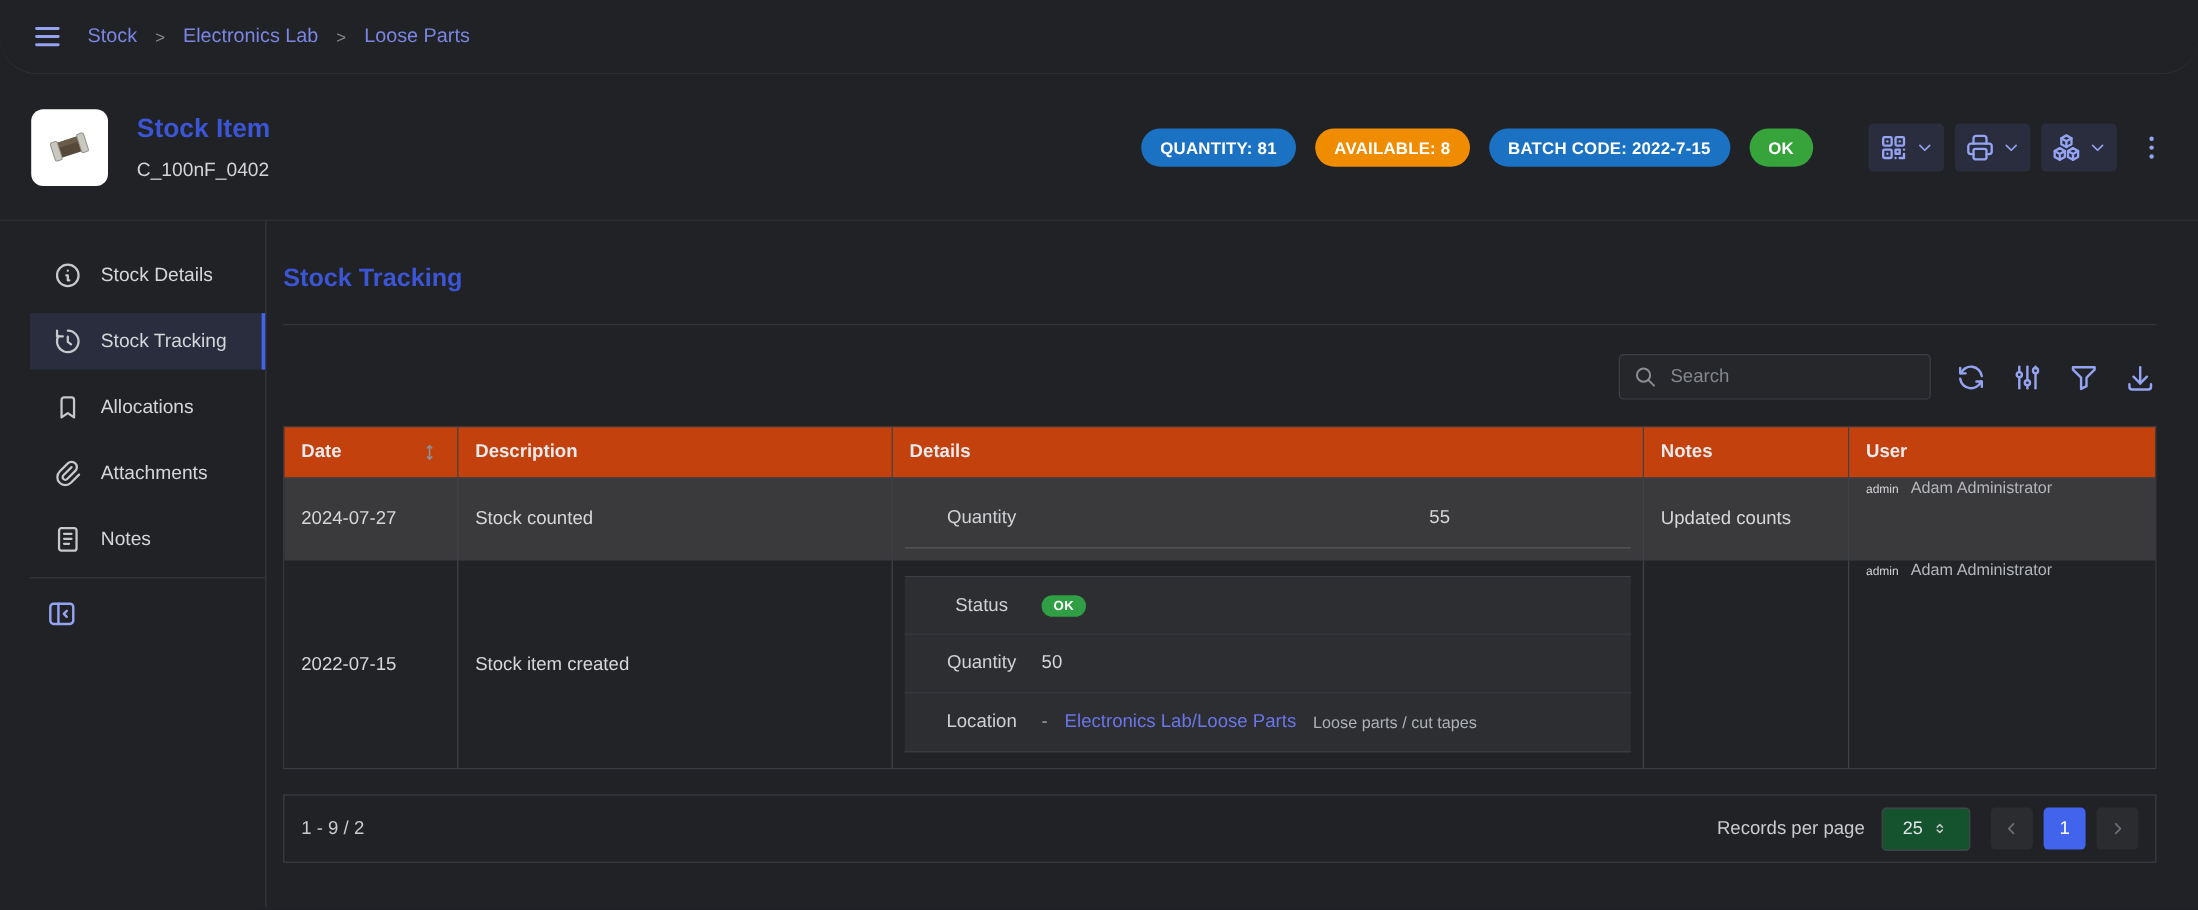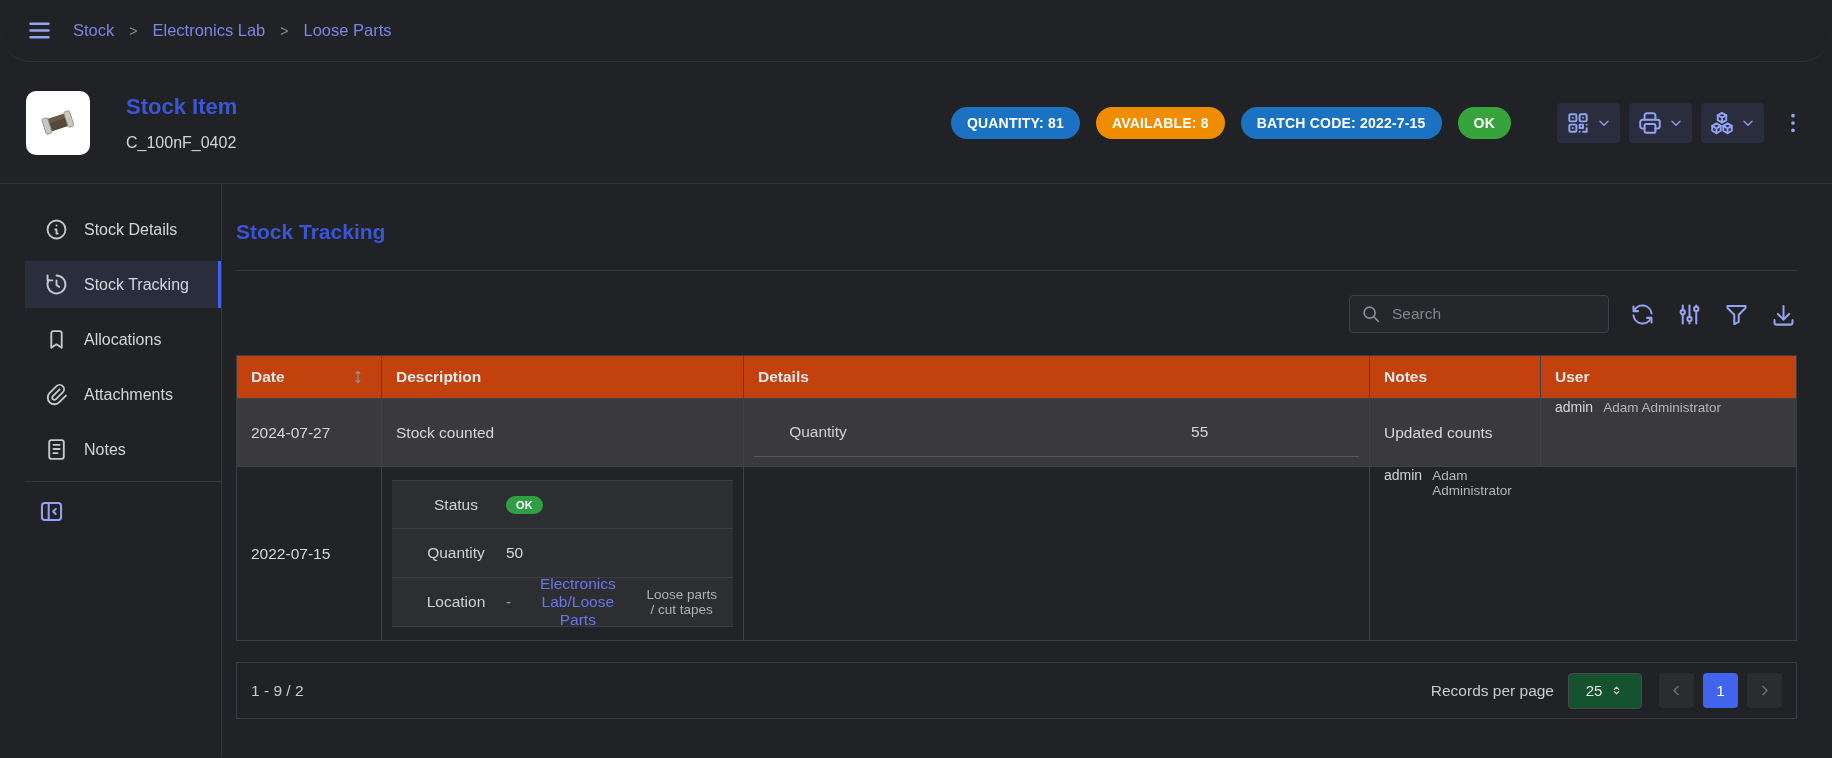--- a/index.html
+++ b/index.html
@@ -17,21 +17,21 @@
   .burger { color:#94a3f2; cursor:pointer; }
   .breadcrumb { display:flex; align-items:center; gap:15px; font-size:16.5px; }
   .crumb { color:#7b85e3; text-decoration:none; cursor:pointer; }
   .crumb-sep { color:#8a8d92; font-size:14px; }
 
   
   .page-header { height:122px; display:flex; align-items:center; padding:0 26px;
                  border-bottom:1px solid #2e3034; }
   .thumb { width:64px; height:64px; background:#ffffff; border-radius:10px;
            display:flex; align-items:center; justify-content:center; flex-shrink:0; cursor:pointer; }
-  .titles { margin-left:36px; }
+  .titles { margin-left:24px; }
   .page-title { font-size:22px; font-weight:bold; color:#3b55d4; }
   .page-subtitle { margin-top:14px; font-size:16px; color:#d2d4d7; }
   .badges { margin-left:auto; display:flex; align-items:center; gap:16px; }
   .badge { border-radius:17px; padding:8px 16px; font-size:14px; font-weight:bold;
            color:#fff; letter-spacing:.2px; white-space:nowrap; }
   .actions { display:flex; align-items:center; gap:9px; margin-left:46px; }
   .action-btn { width:63px; height:40px; background:#2a2d3d; border-radius:4px; color:#94a3f2;
                 display:flex; align-items:center; justify-content:center; gap:4px; cursor:pointer; }
   .kebab { margin-left:16px; color:#94a3f2; cursor:pointer; }
 
@@ -83,21 +83,21 @@
   .sub-label { width:100px; flex-shrink:0; color:#cfd1d4; }
   .sub-value { color:#d6d7d9; }
   .dv-far { margin-left:56%; }
   .ok-pill { background:#2f9e44; color:#fff; font-weight:bold; font-size:11px;
              padding:3px 10px; border-radius:11px; letter-spacing:.3px; }
   .loc-prefix { color:#9a9da2; margin-right:14px; }
   .loc-link { color:#6a75e8; cursor:pointer; text-decoration:none; }
   .loc-annotation { margin-left:14px; font-size:13.5px; color:#aeb1b5; }
 
   .user-cell { gap:10px; align-items:baseline; }
-  .username { font-size:14px; color:#d3d5d8; }
+  .username { font-size:10px; color:#d3d5d8; }
   .fullname { font-size:13.5px; color:#b3b6ba; }
 
   
   .table-footer { margin-top:21px; border:1px solid #3a3d43; height:57px;
                   display:flex; align-items:center; padding:0 14px; font-size:15.5px; color:#c9cbce; }
   .footer-right { margin-left:auto; display:flex; align-items:center; gap:9px; }
   .rpp-label { margin-right:5px; }
   .select-box { min-width:74px; height:36px; background:#14532d; border:1px solid #45484e;
                 border-radius:4px; display:flex; align-items:center; justify-content:center;
                 gap:7px; color:#e4e5e8; font-size:15px; cursor:pointer; }
@@ -337,20 +337,21 @@
               </div>
     </div>
     <div class="tcell">Updated counts</div>
     <div class="tcell user-cell">
               <span class="username">admin</span>
               <span class="fullname">Adam Administrator</span>
             </div>
   </div>
           <div class="trow row-dark">
     <div class="tcell">2022-07-15</div>
+    <div class="tcell">Stock item created</div>
     <div class="tcell details-cell multi">
       <div class="sub-table dark">
                 <div class="sub-row">
                   <span class="sub-label">Status</span>
                   <span class="ok-pill" style="background:#2f9e44">OK</span>
                 </div>
                 <div class="sub-row">
                   <span class="sub-label">Quantity</span>
                   <span class="sub-value">50</span>
                 </div>

